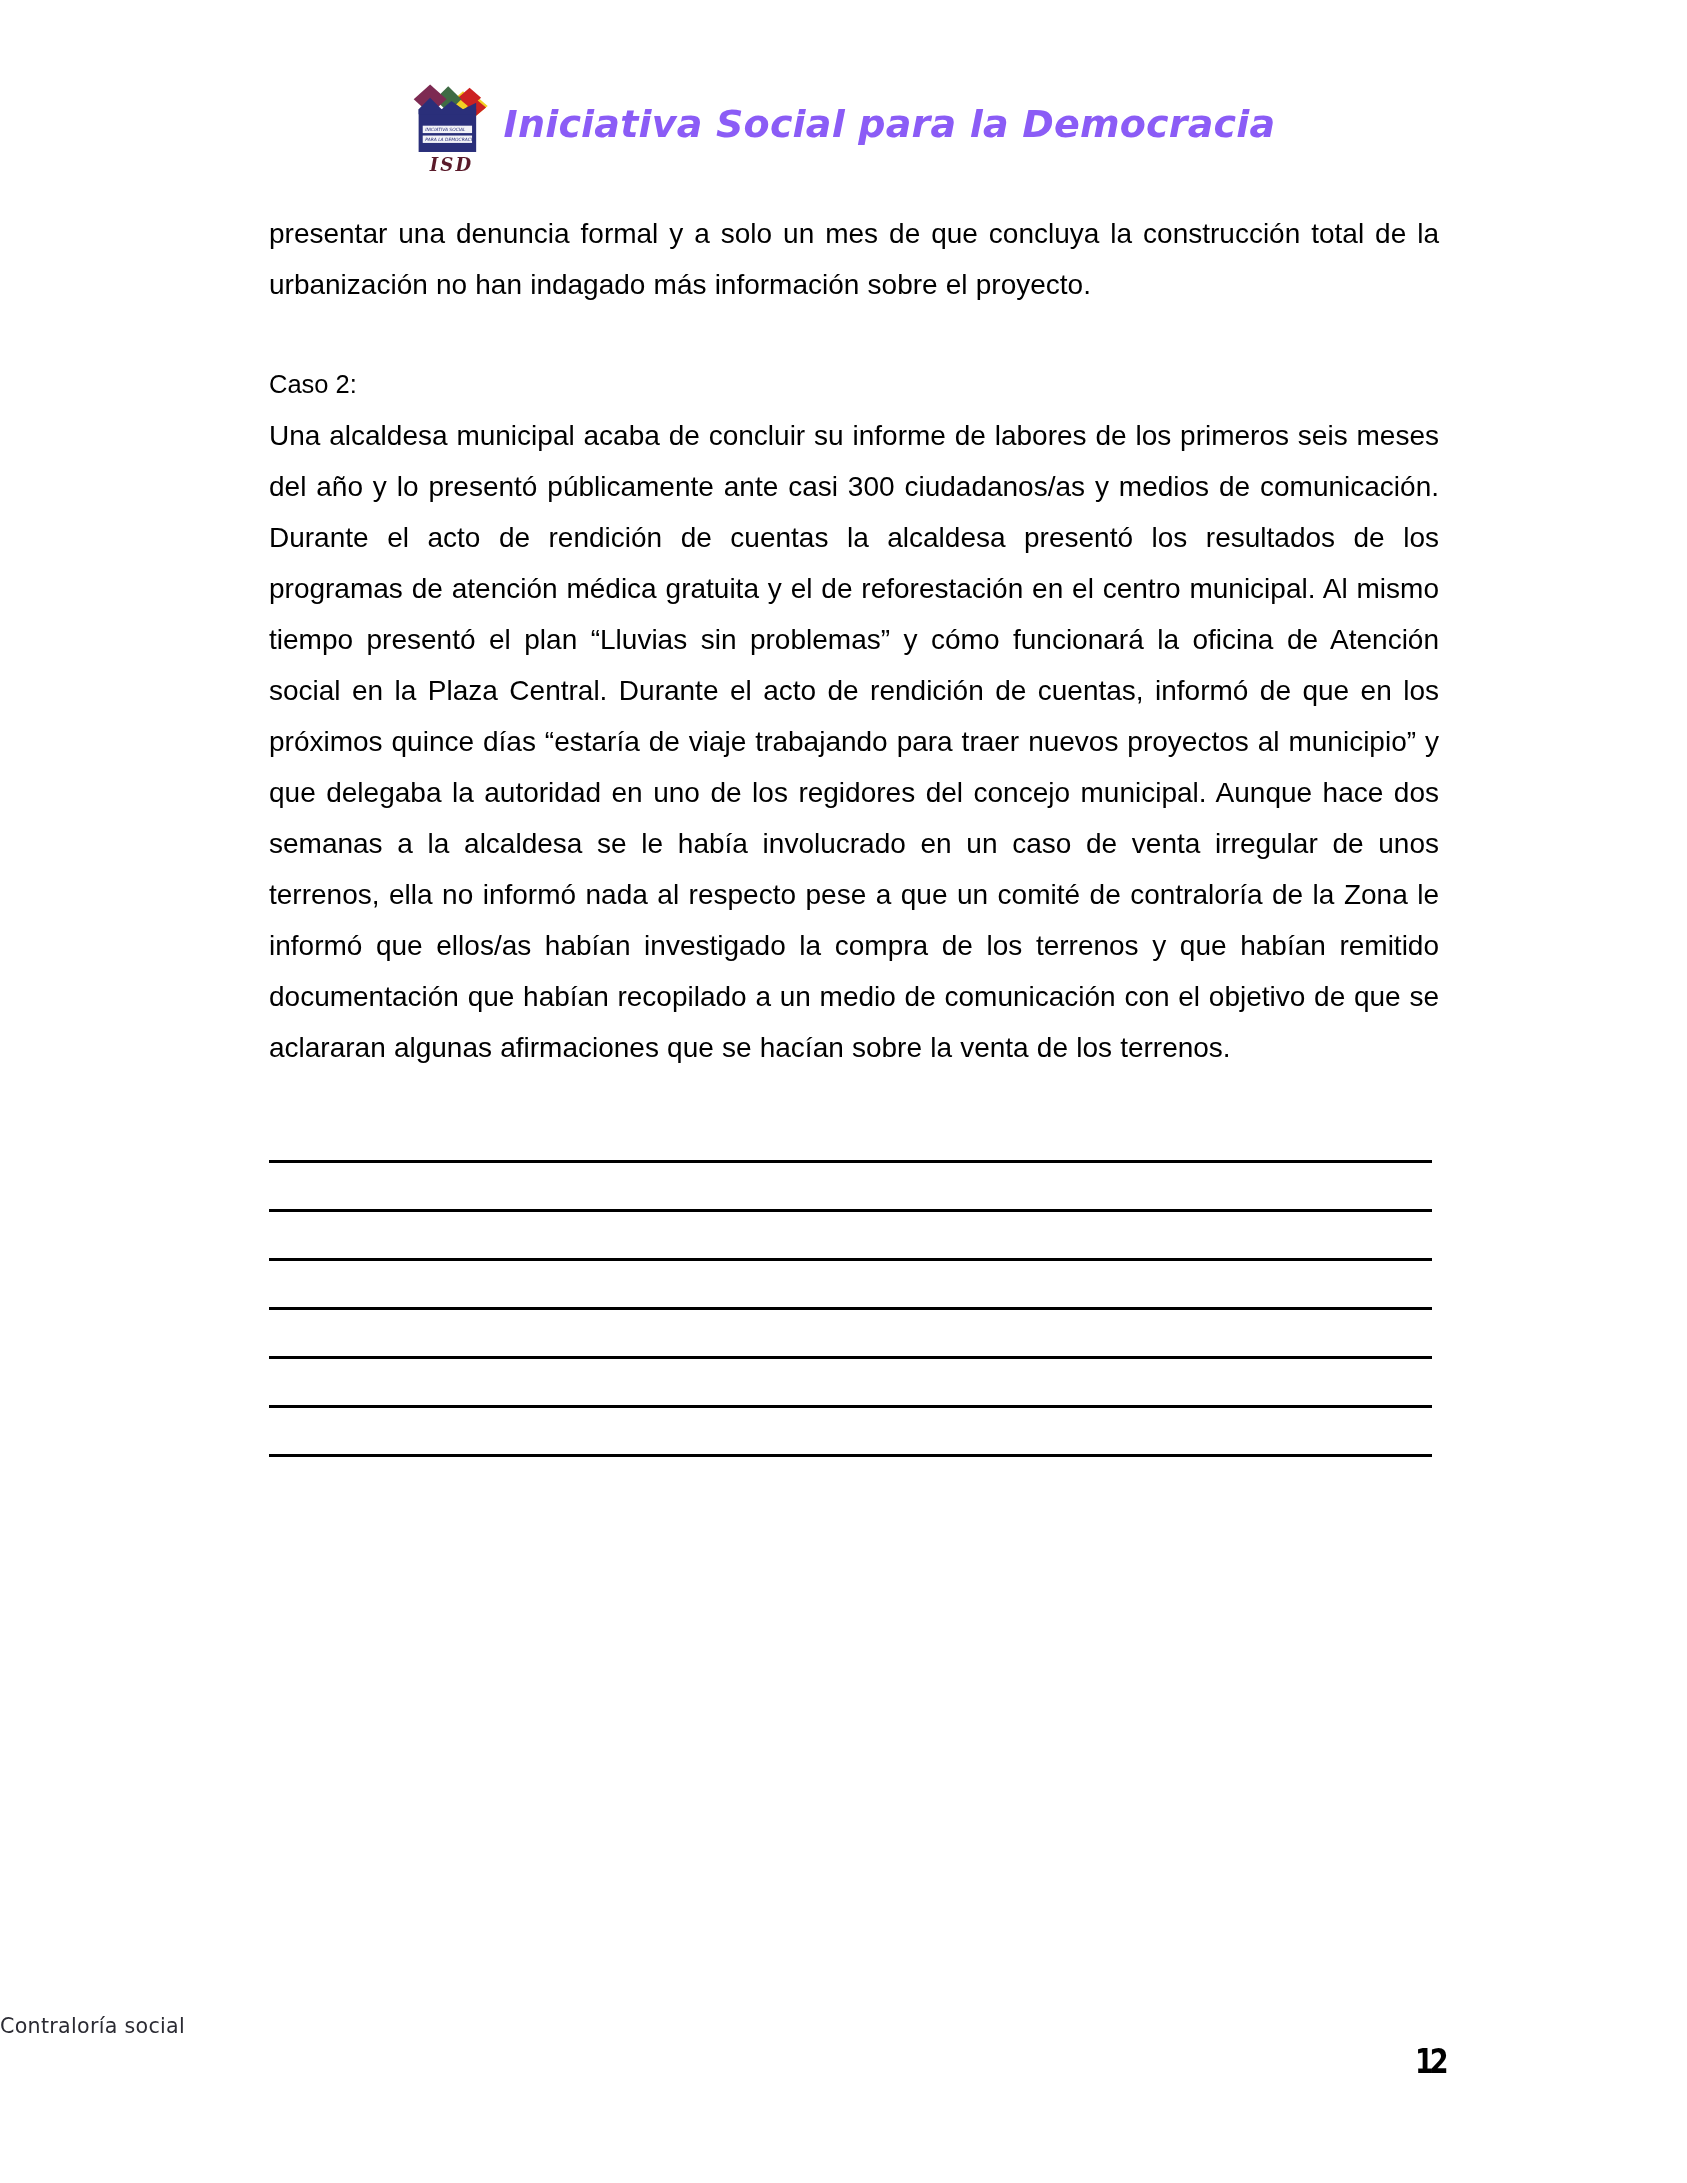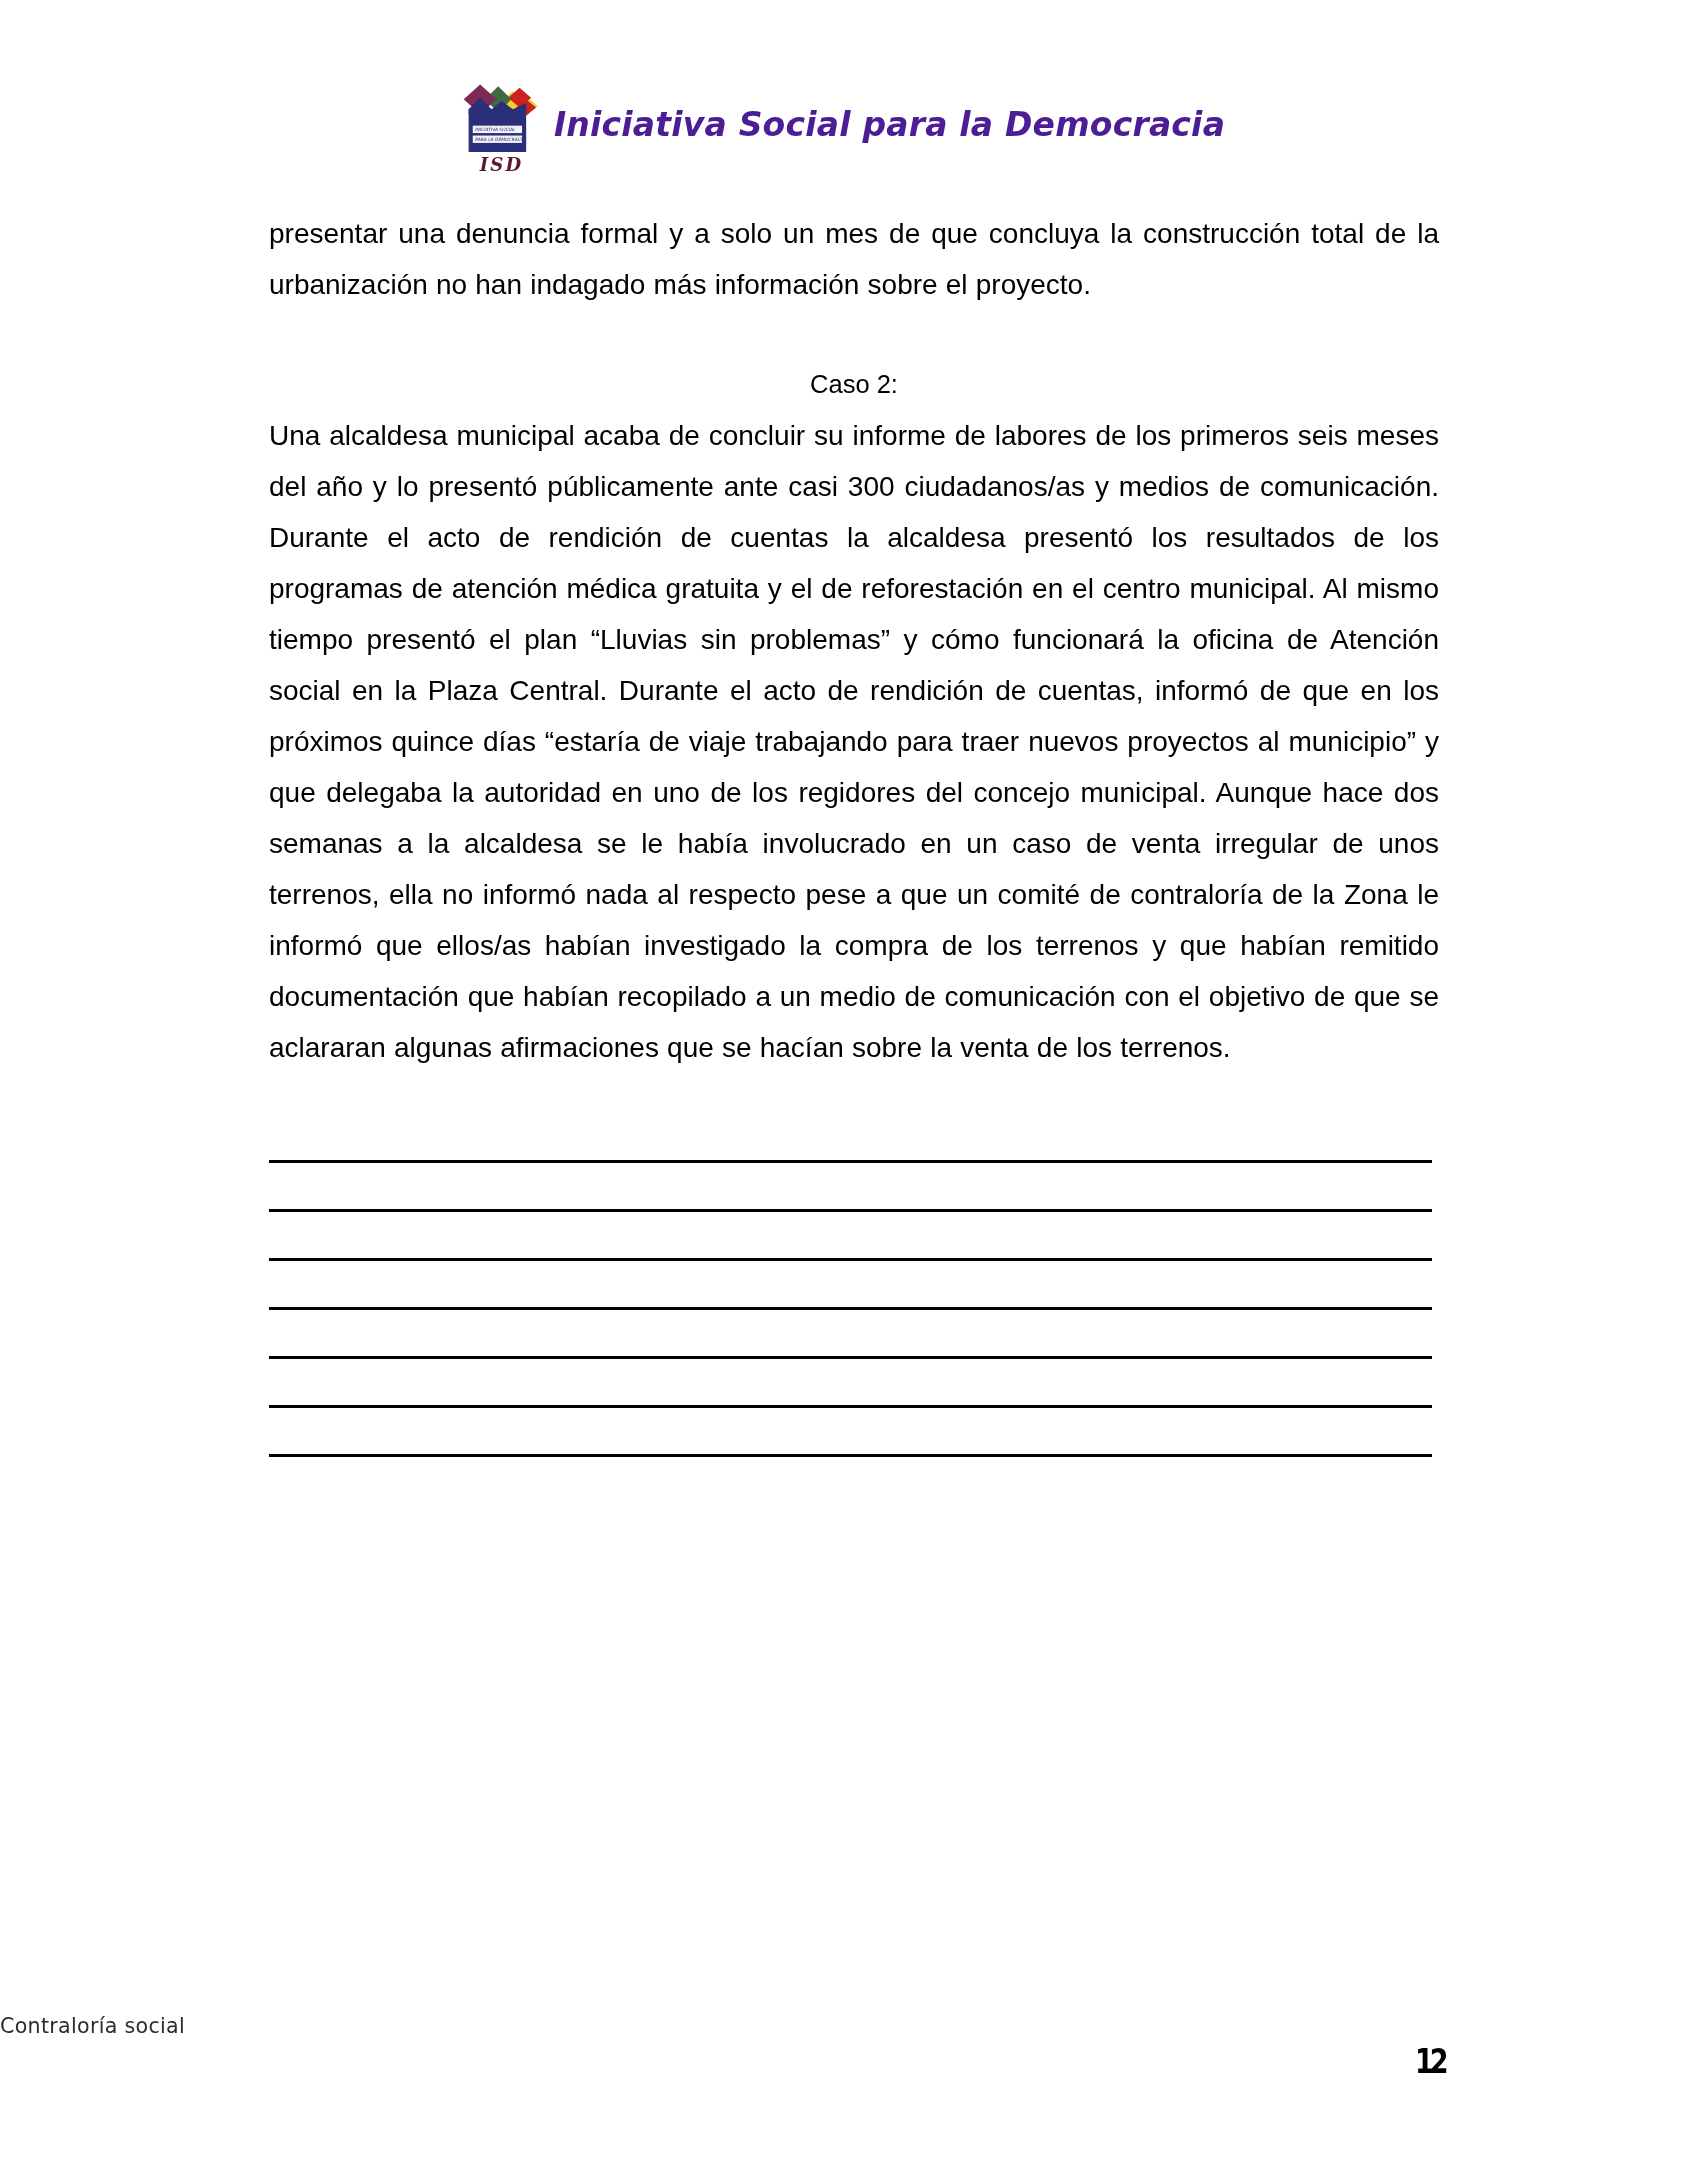--- a/index.html
+++ b/index.html
@@ -38,23 +38,23 @@
     width: 79px;
     height: 97px;
     flex: 0 0 auto;
     font-style: italic;
   }
   .logo-mark svg { display: block; }
   .logo-word {
     font-family: "DejaVu Sans", sans-serif;
     font-style: italic;
     font-weight: 700;
-    font-size: 33px;
+    font-size: 38px;
     letter-spacing: 0.2px;
-    color: #4c1d95;
+    color: #8b5cf6;
     white-space: nowrap;
     line-height: 1;
     padding-bottom: 5px;
   }
 
   
   .content {
     position: absolute;
     left: 269px;
     top: 208px;
@@ -71,21 +71,21 @@
     word-spacing: 0.4px;
   }
   .spacer-sm { height: 49px; }
   .heading {
     font-family: "Liberation Sans", "DejaVu Sans", sans-serif;
     font-size: 25.5px;
     line-height: 51px;
     color: #000000;
     margin: 0;
     font-weight: 400;
-    text-align: center;
+    text-align: left;
   }
 
   
   .rules {
     position: absolute;
     left: 269px;
     top: 1160px;
     width: 1163px;
   }
   .rule-line {

